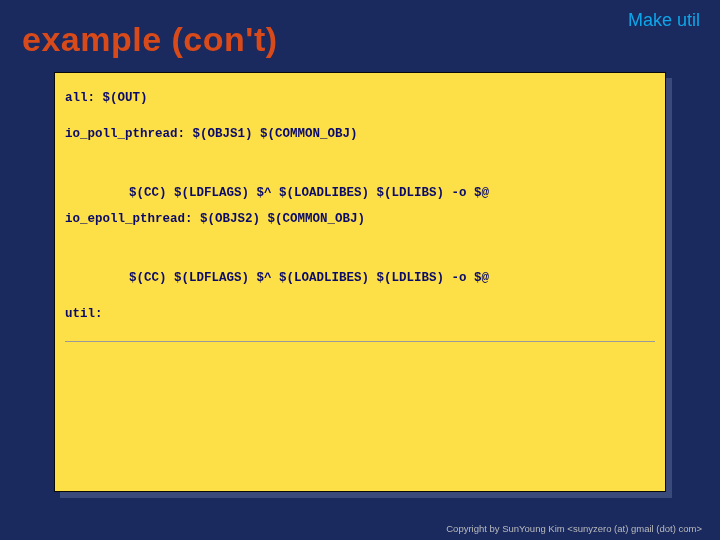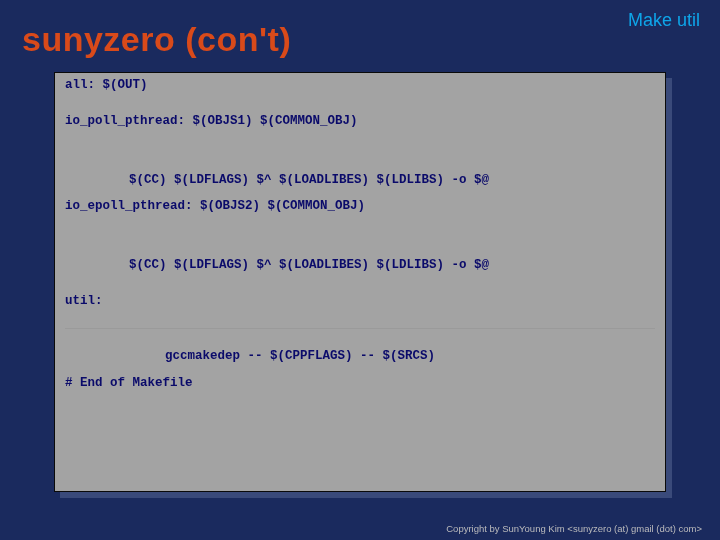--- a/index.html
+++ b/index.html
@@ -41,23 +41,23 @@
     width: 100%;
     height: 100%;
     background: #3a4a7a;
   }
   .code-box {
     position: absolute;
     top: 0;
     left: 0;
     width: 100%;
     height: 100%;
-    background: #a3a3a3;
+    background: #fde047;
     border: 1px solid #0a0a0a;
-    padding: 5px 10px 10px 10px;
+    padding: 18px 10px 10px 10px;
   }
   .code-line {
     font-family: "Courier New", Courier, monospace;
     font-size: 12.5px;
     font-weight: bold;
     color: #0a0a6a;
     line-height: 1.15;
     white-space: pre;
   }
   .indent-recipe {
@@ -82,21 +82,21 @@
     font-size: 9.5px;
     font-family: Arial, Helvetica, sans-serif;
     margin-top: 28px;
   }
 </style>
 </head>
 <body>
 
 <div class="header-label">Make util</div>
 
-<div class="title">sunyzero (con't)</div>
+<div class="title">example (con't)</div>
 
 <div class="code-wrap">
   <div class="code-shadow"></div>
   <div class="code-box">
 
     <div class="code-line">all: $(OUT)</div>
 
     <div class="spacer-md"></div>
 
     <div class="code-line">io_poll_pthread: $(OBJS1) $(COMMON_OBJ)</div>
@@ -108,20 +108,18 @@
     <div class="code-line indent-recipe">$(CC) $(LDFLAGS) $^ $(LOADLIBES) $(LDLIBS) -o $@</div>
 
     <div class="spacer-md"></div>
 
     <div class="code-line">util:</div>
     <div class="spacer-sm"></div>
 
     <hr class="sep">
 
     <div class="spacer-sm"></div>
-    <div class="code-line indent-dep">gccmakedep -- $(CPPFLAGS) -- $(SRCS)</div>
     <div class="spacer-sm"></div>
-    <div class="code-line"># End of Makefile</div>
 
   </div>
 </div>
 
 <div class="footer">Copyright by SunYoung Kim &lt;sunyzero (at) gmail (dot) com&gt;</div>
 
 </body></html>

